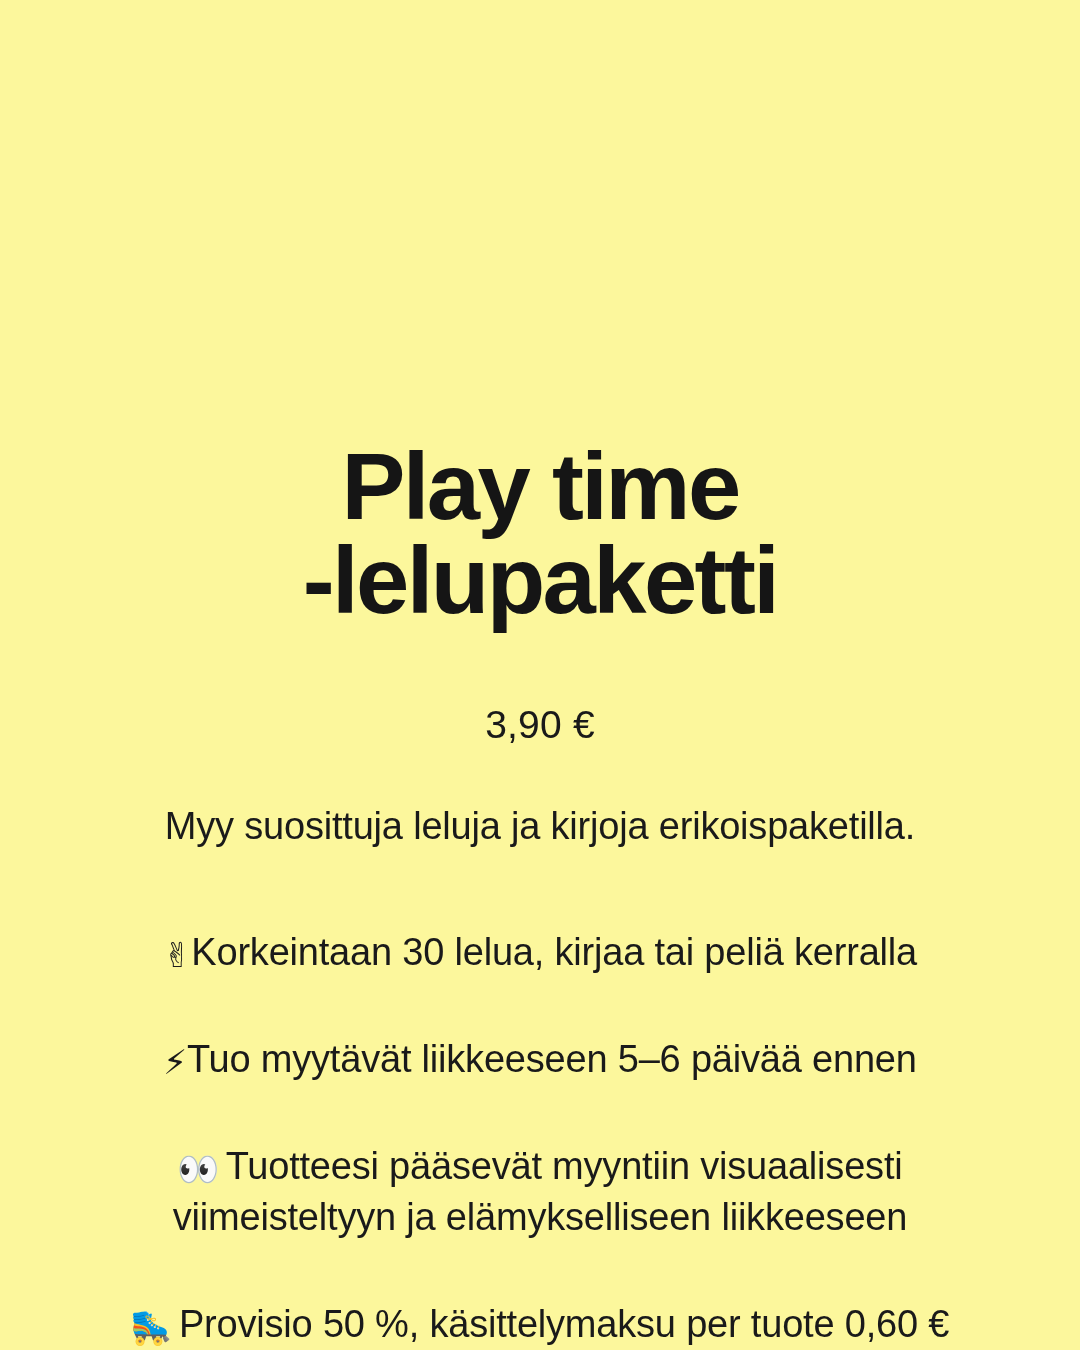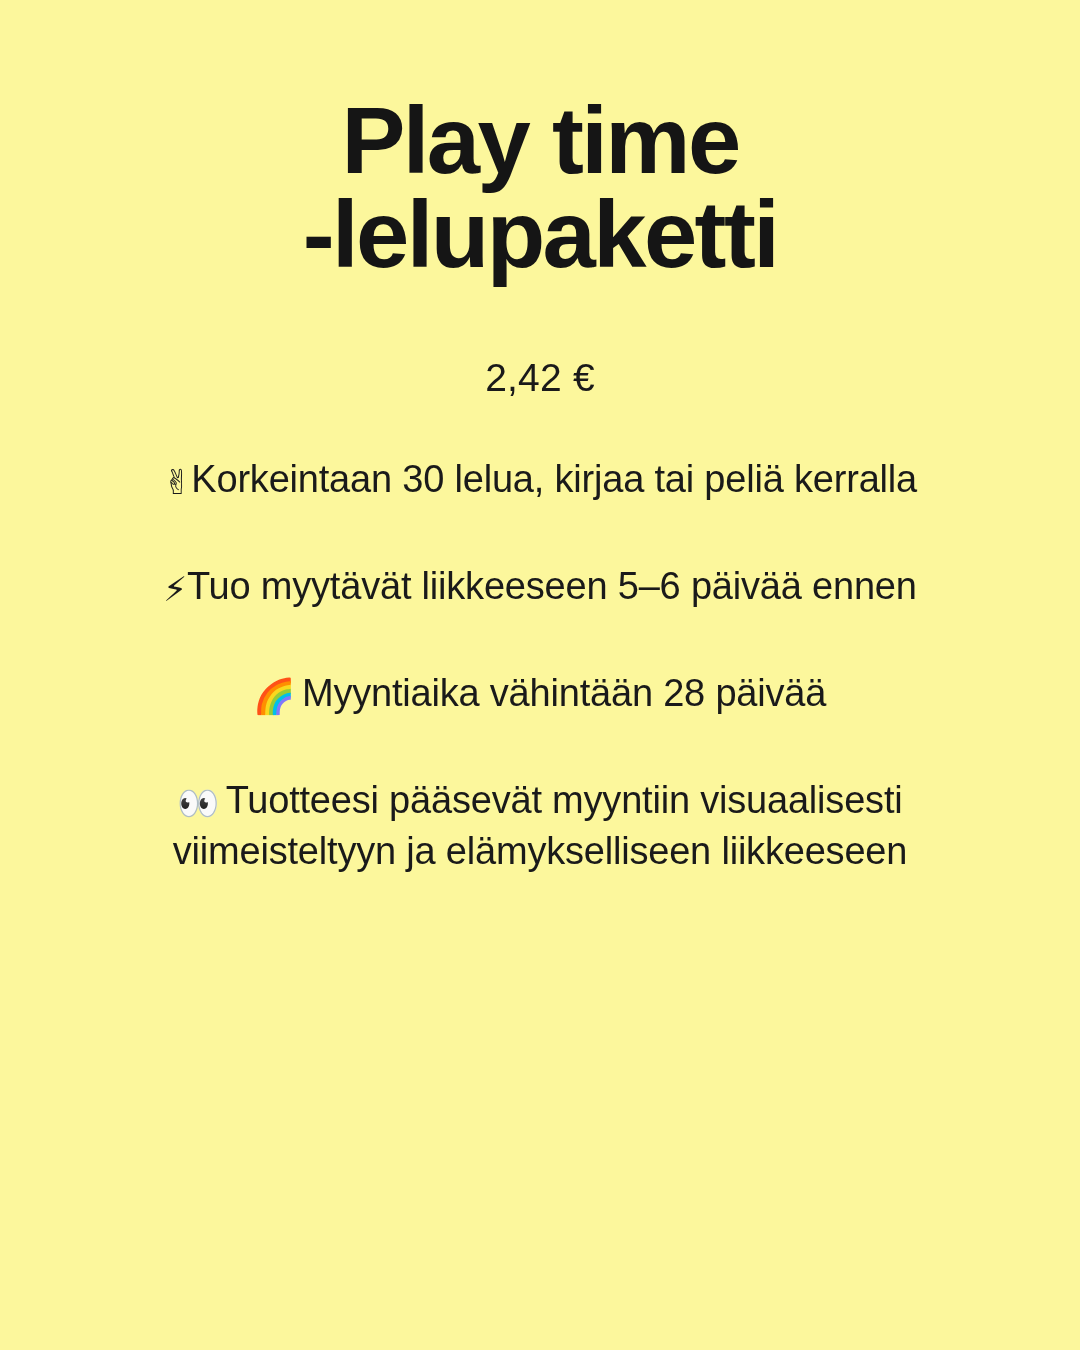--- a/index.html
+++ b/index.html
@@ -18,20 +18,21 @@
   }
 
   .poster {
     width: 1080px;
     height: 1350px;
     background: #FCF79C;
     display: flex;
     flex-direction: column;
     align-items: center;
     position: relative;
+    justify-content: flex-end;
   }
 
   
   .title-block {
     width: 100%;
     text-align: center;
     margin-top: 96px;
     padding: 0 40px;
   }
 
@@ -104,37 +105,38 @@
 </head>
 <body>
 
 <div class="poster">
 
   <div class="title-block">
     <span class="title-line">Play time</span>
     <span class="title-line">-lelupaketti</span>
   </div>
 
-  <div class="price">2,42 €</div>
+  <div class="price">3,90 €</div>
 
   <div class="body-block">
 
+    <p class="body-line intro">Myy suosittuja leluja ja kirjoja erikoispaketilla.</p>
 
     <p class="body-line">
       <span class="emoji">✌</span><span>Korkeintaan 30 lelua, kirjaa tai peliä kerralla</span>
     </p>
 
     <p class="body-line">
       <span class="emoji">⚡</span><span>Tuo myytävät liikkeeseen 5–6 päivää ennen</span>
     </p>
 
-    <p class="body-line">
-      <span class="emoji spaced">🌈</span><span>Myyntiaika vähintään 28 päivää</span>
-    </p>
 
 
     <p class="body-line">
       <span class="emoji spaced">👀</span><span>Tuotteesi pääsevät myyntiin visuaalisesti viimeisteltyyn ja elämykselliseen liikkeeseen</span>
     </p>
 
+    <p class="body-line">
+      <span class="emoji spaced">🛼</span><span>Provisio 50 %, käsittelymaksu per tuote 0,60 €</span>
+    </p>
 
   </div>
 </div>
 
 </body></html>

